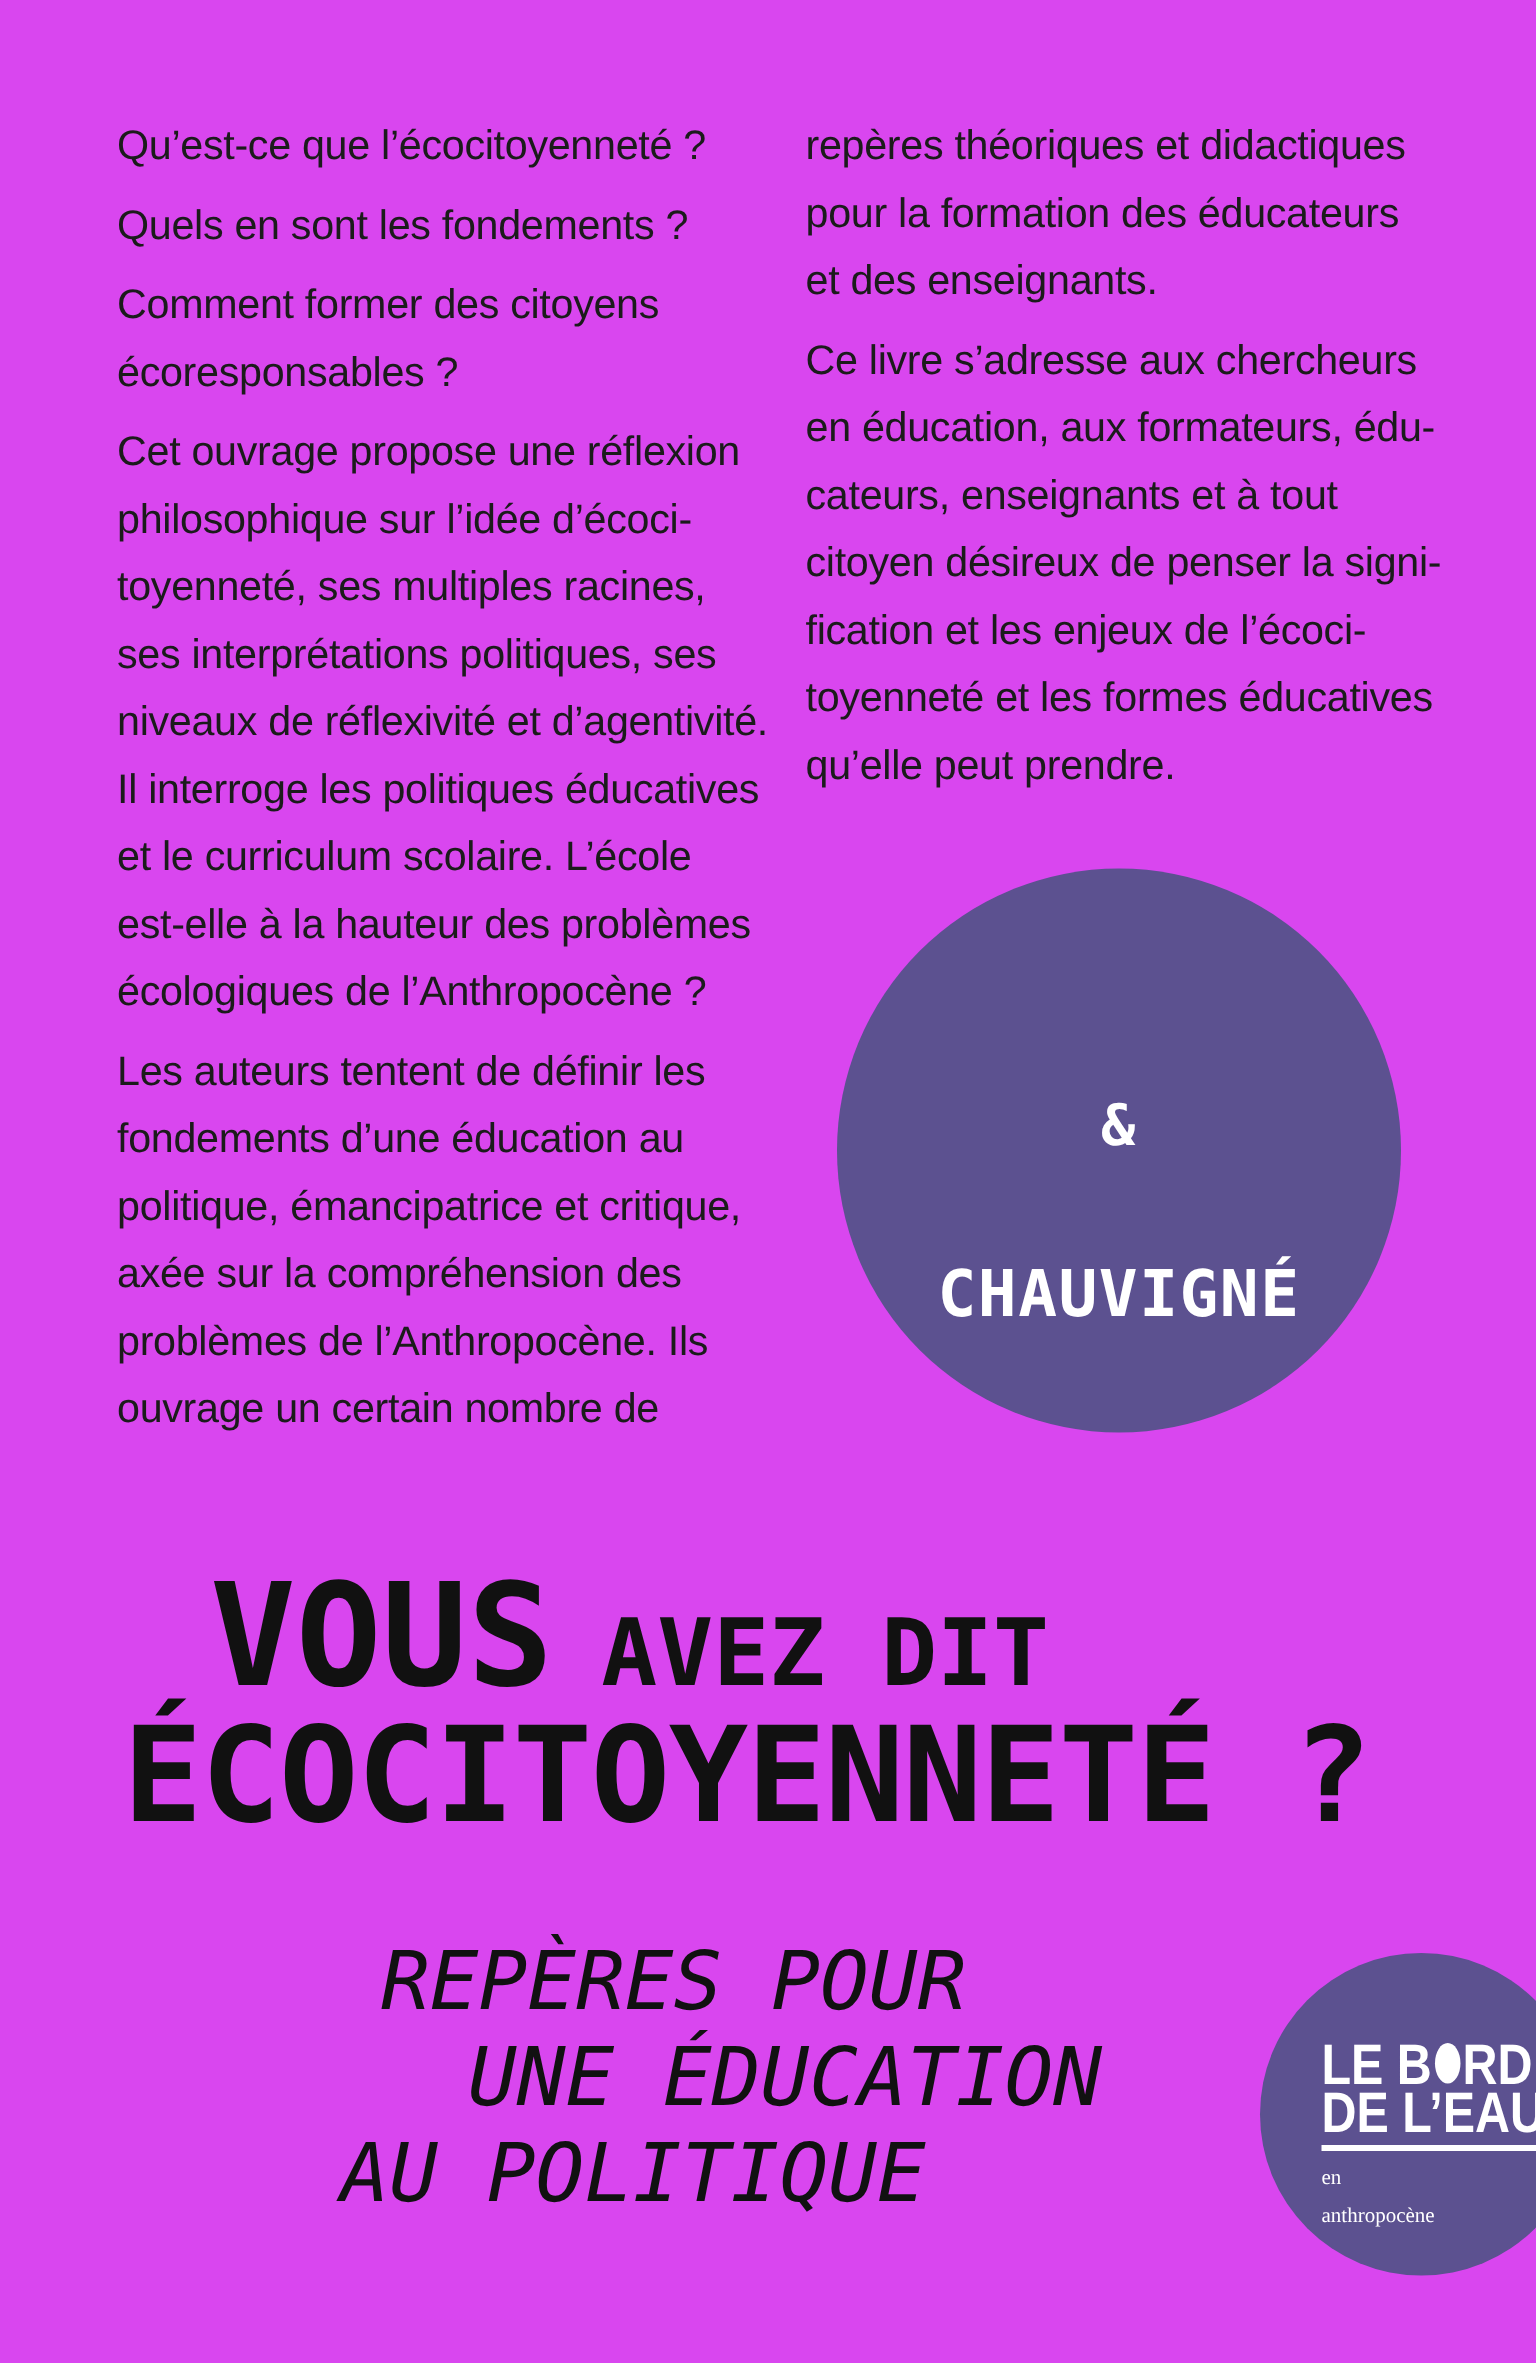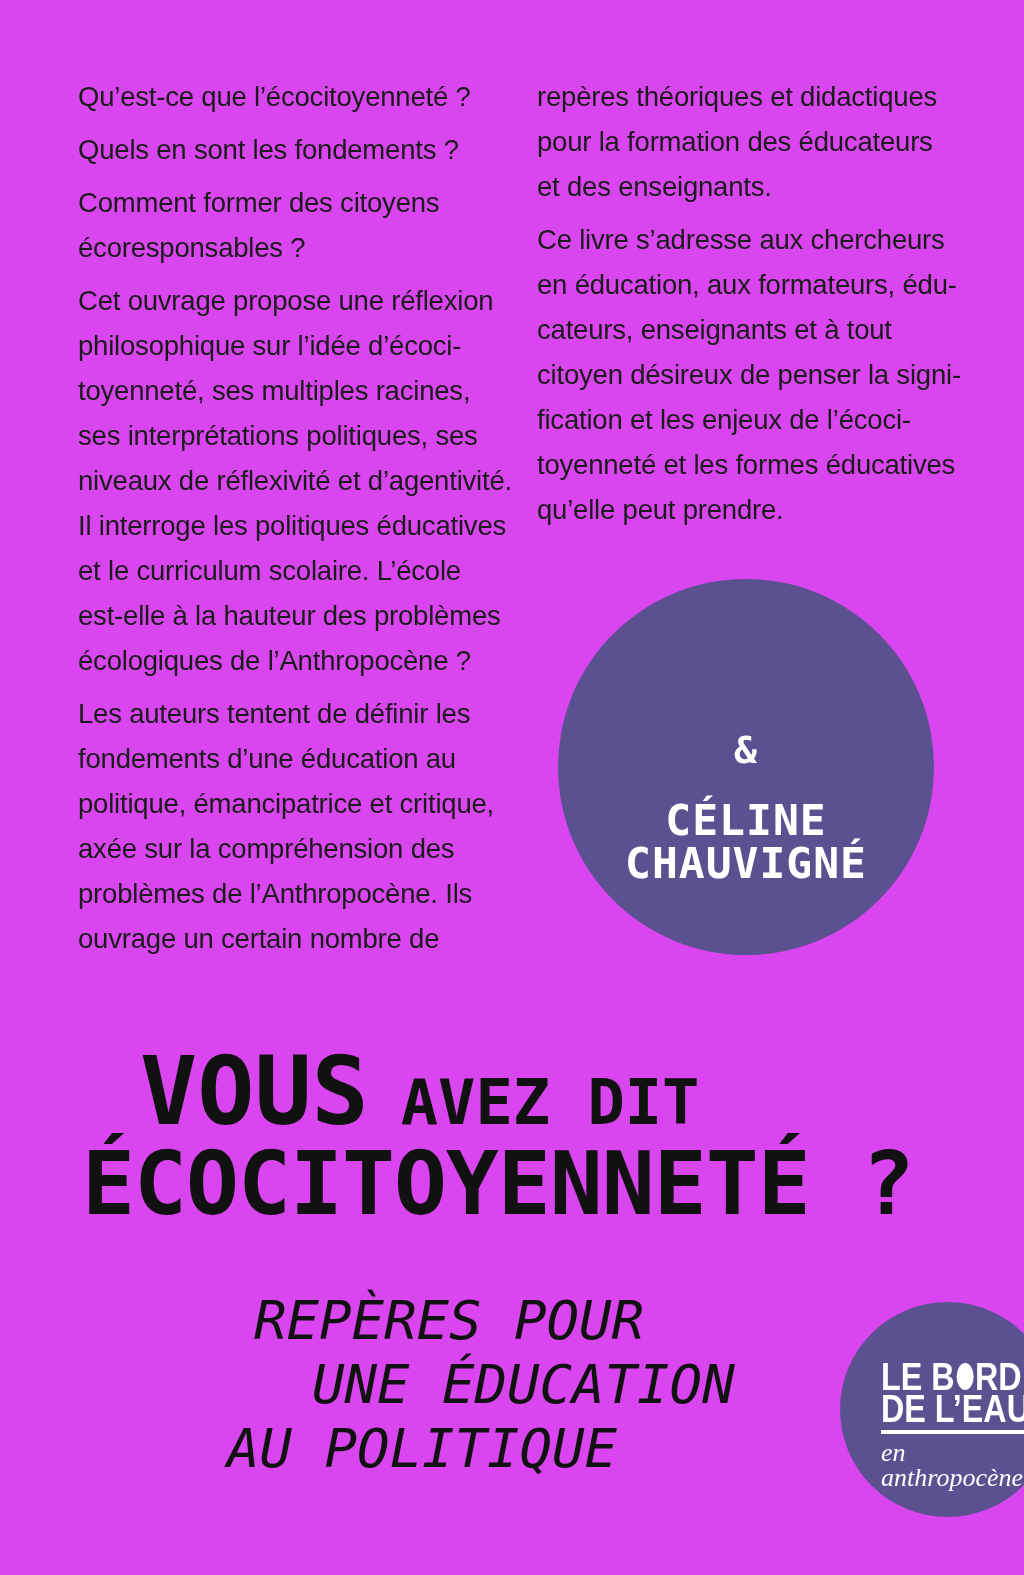--- a/index.html
+++ b/index.html
@@ -137,24 +137,23 @@
     top: 128px;
     width: 200px;
     height: 3.5px;
     background: #ffffff;
   }
   .pub-imprint {
     position: absolute;
     left: 41px;
     top: 138px;
     font-family: "Liberation Serif", serif;
-    font-size: 26px;
+    font-size: 14px;
     line-height: 25px;
     white-space: pre-line;
-    font-style: italic;
   }
 </style>
 </head>
 <body>
 
 <div class="page">
 
   <div class="col col-left">
     <p>Qu’est-ce que l’écocitoyenneté ?</p>
     <p>Quels en sont les fondements ?</p>
@@ -185,21 +184,20 @@
 en éducation, aux formateurs, édu-
 cateurs, enseignants et à tout
 citoyen désireux de penser la signi-
 fication et les enjeux de l’écoci-
 toyenneté et les formes éducatives
 qu’elle peut prendre.</p>
   </div>
 
   <div class="authors-circle">
     <span class="a-amp">&amp;</span>
-    <span class="a-name2a">CÉLINE</span>
     <span class="a-name2b">CHAUVIGNÉ</span>
   </div>
 
   <div class="title-line1">
     <span class="t-big">VOUS</span><span class="t-small">AVEZ DIT</span>
   </div>
   <div class="title-line2">ÉCOCITOYENNETÉ ?</div>
 
   <div class="subtitle">
     <div class="sub1">REPÈRES POUR</div>

